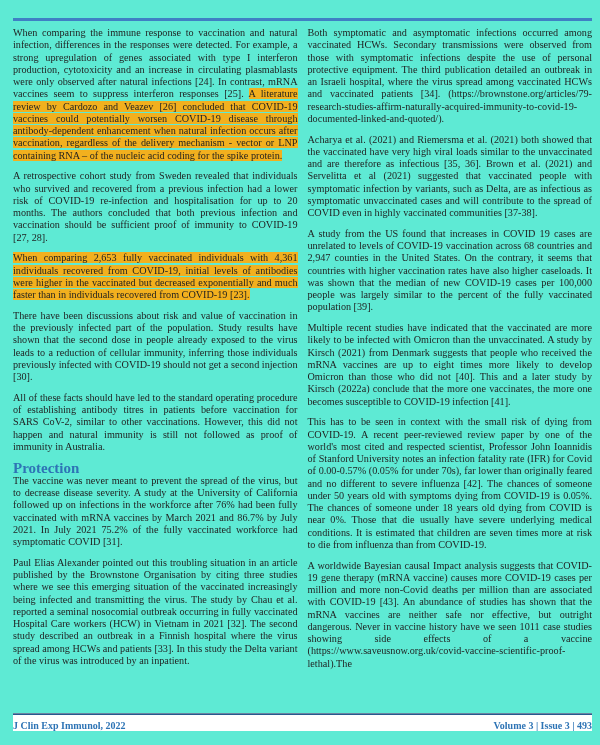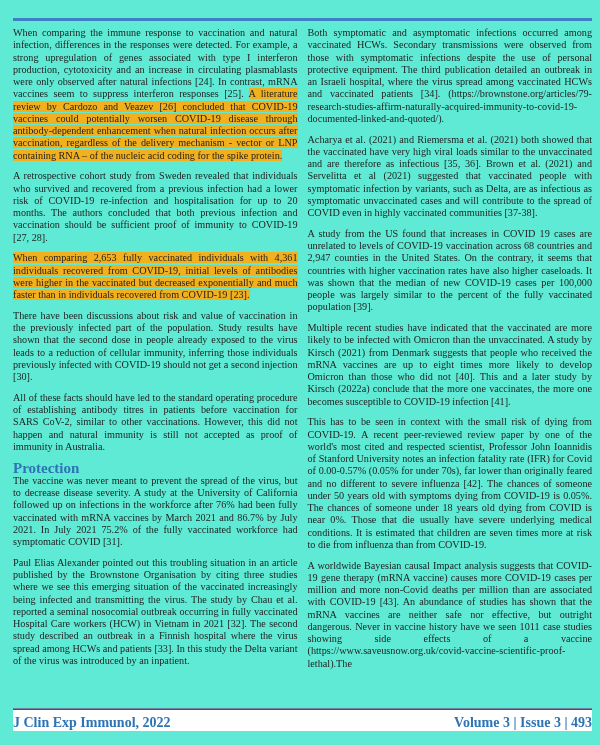--- a/index.html
+++ b/index.html
@@ -52,38 +52,38 @@
   .footer{
     position:absolute;left:13px;right:8px;bottom:14px;
     background:#fff;
   }
   .footer-rule{height:2.5px;background:var(--rule-bottom);border-top:0.5px solid #6b83a0;}
   .footer-row{
     display:flex;justify-content:space-between;align-items:center;
     margin-top:5px;
     color:var(--accent-blue);
     font-weight:bold;
-    font-size:14px;
+    font-size:10px;
   }
 </style>
 </head>
 <body>
 
 <div class="page">
 
   <div class="top-rule"></div>
 
   <div class="columns">
 
     <div class="col">
       <p><span>When comparing the immune response to vaccination and natural infection, differences in the responses were detected. For example, a strong upregulation of genes associated with type I interferon production, cytotoxicity and an increase in circulating plasmablasts were only observed after natural infections [24]. In contrast, mRNA vaccines seem to suppress interferon responses [25]. </span><span class="hl">A literature review by Cardozo and Veazev [26] concluded that COVID-19 vaccines could potentially worsen COVID-19 disease through antibody-dependent enhancement when natural infection occurs after vaccination, regardless of the delivery mechanism - vector or LNP containing RNA – of the nucleic acid coding for the spike protein.</span></p>
       <p>A retrospective cohort study from Sweden revealed that individuals who survived and recovered from a previous infection had a lower risk of COVID-19 re-infection and hospitalisation for up to 20 months. The authors concluded that both previous infection and vaccination should be sufficient proof of immunity to COVID-19 [27, 28].</p>
       <p><span class="hl">When comparing 2,653 fully vaccinated individuals with 4,361 individuals recovered from COVID-19, initial levels of antibodies were higher in the vaccinated but decreased exponentially and much faster than in individuals recovered from COVID-19 [23].</span></p>
       <p>There have been discussions about risk and value of vaccination in the previously infected part of the population. Study results have shown that the second dose in people already exposed to the virus leads to a reduction of cellular immunity, inferring those individuals previously infected with COVID-19 should not get a second injection [30].</p>
-      <p>All of these facts should have led to the standard operating procedure of establishing antibody titres in patients before vaccination for SARS CoV-2, similar to other vaccinations. However, this did not happen and natural immunity is still not accepted as proof of immunity in Australia.</p>
+      <p>All of these facts should have led to the standard operating procedure of establishing antibody titres in patients before vaccination for SARS CoV-2, similar to other vaccinations. However, this did not happen and natural immunity is still not followed as proof of immunity in Australia.</p>
       <h3 class="section-heading">Protection</h3>
       <p>The vaccine was never meant to prevent the spread of the virus, but to decrease disease severity. A study at the University of California followed up on infections in the workforce after 76% had been fully vaccinated with mRNA vaccines by March 2021 and 86.7% by July 2021. In July 2021 75.2% of the fully vaccinated workforce had symptomatic COVID [31].</p>
       <p>Paul Elias Alexander pointed out this troubling situation in an article published by the Brownstone Organisation by citing three studies where we see this emerging situation of the vaccinated increasingly being infected and transmitting the virus. The study by Chau et al. reported a seminal nosocomial outbreak occurring in fully vaccinated Hospital Care workers (HCW) in Vietnam in 2021 [32]. The second study described an outbreak in a Finnish hospital where the virus spread among HCWs and patients [33]. In this study the Delta variant of the virus was introduced by an inpatient.</p>
     </div>
 
     <div class="col">
       <p>Both symptomatic and asymptomatic infections occurred among vaccinated HCWs. Secondary transmissions were observed from those with symptomatic infections despite the use of personal protective equipment. The third publication detailed an outbreak in an Israeli hospital, where the virus spread among vaccinated HCWs and vaccinated patients [34]. (https://brownstone.org/articles/79-research-studies-affirm-naturally-acquired-immunity-to-covid-19-documented-linked-and-quoted/).</p>
       <p>Acharya et al. (2021) and Riemersma et al. (2021) both showed that the vaccinated have very high viral loads similar to the unvaccinated and are therefore as infectious [35, 36]. Brown et al. (2021) and Servelitta et al (2021) suggested that vaccinated people with symptomatic infection by variants, such as Delta, are as infectious as symptomatic unvaccinated cases and will contribute to the spread of COVID even in highly vaccinated communities [37-38].</p>
       <p>A study from the US found that increases in COVID 19 cases are unrelated to levels of COVID-19 vaccination across 68 countries and 2,947 counties in the United States. On the contrary, it seems that countries with higher vaccination rates have also higher caseloads. It was shown that the median of new COVID-19 cases per 100,000 people was largely similar to the percent of the fully vaccinated population [39].</p>
       <p>Multiple recent studies have indicated that the vaccinated are more likely to be infected with Omicron than the unvaccinated. A study by Kirsch (2021) from Denmark suggests that people who received the mRNA vaccines are up to eight times more likely to develop Omicron than those who did not [40]. This and a later study by Kirsch (2022a) conclude that the more one vaccinates, the more one becomes susceptible to COVID-19 infection [41].</p>

